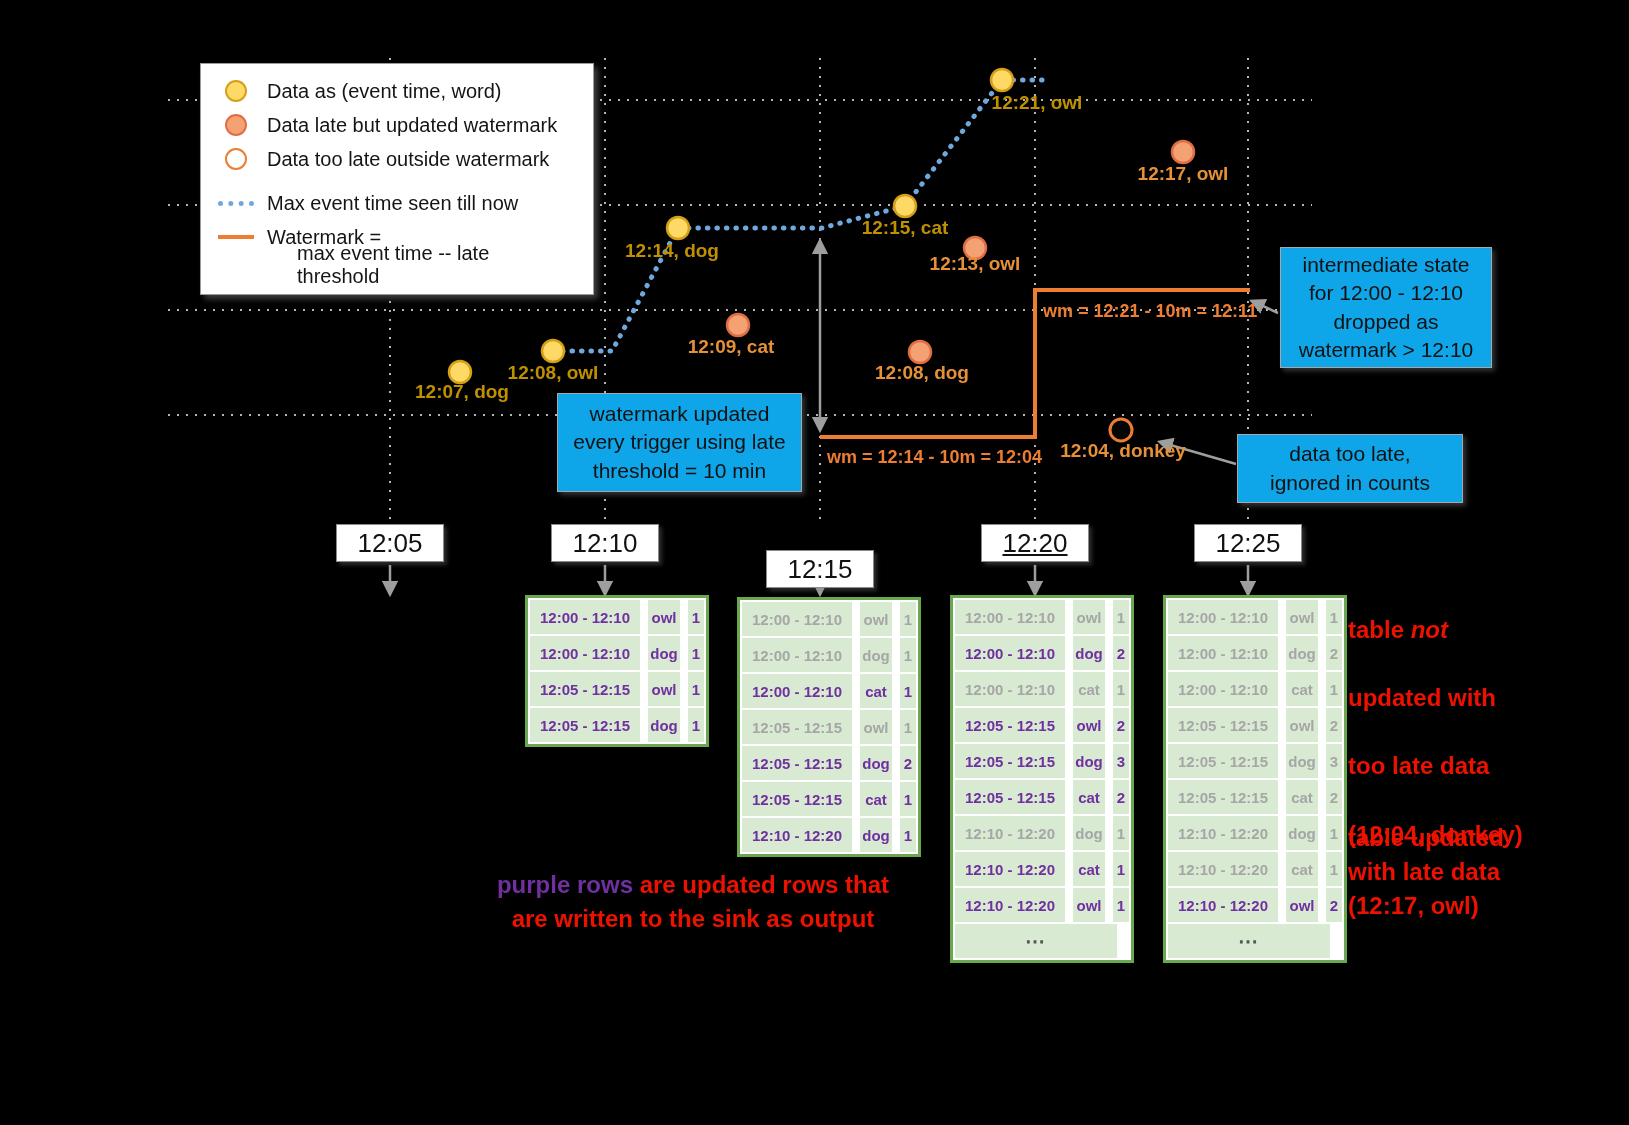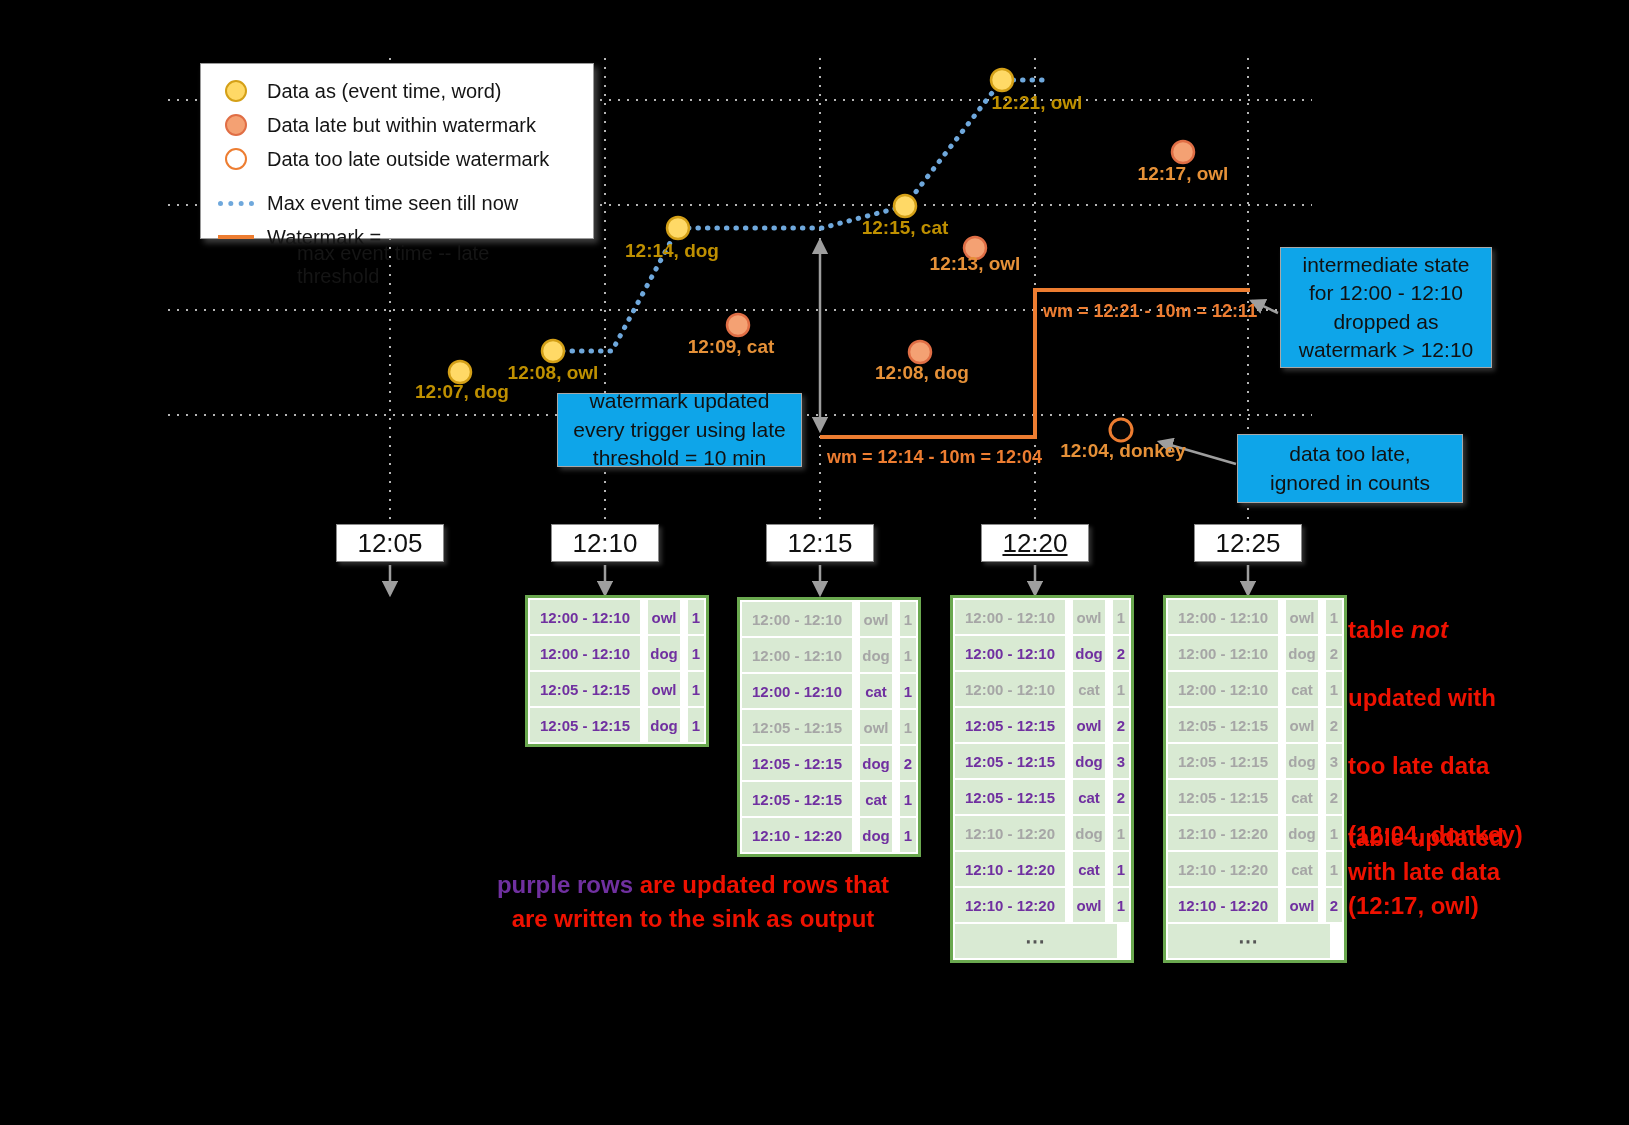--- a/index.html
+++ b/index.html
@@ -16,40 +16,40 @@
   .pt-ontime{fill:#ffd966;stroke:#d4a017;stroke-width:2.5}
   .pt-late{fill:#f4a173;stroke:#e06e45;stroke-width:2.5}
   .pt-toolate{fill:#050505;stroke:#ed7d31;stroke-width:3}
 
   
   .pt-label{position:absolute;transform:translateX(-50%);font-size:19px;font-weight:600;white-space:nowrap}
   .pt-label.ontime{color:#bf9000}
   .pt-label.late,.pt-label.toolate{color:#e69138}
 
   
-  #legend{position:absolute;left:200px;top:63px;width:394px;height:176px;background:#fff;
+  #legend{position:absolute;left:200px;top:63px;width:394px;height:232px;background:#fff;
           border:1px solid #9a9a9a;box-shadow:4px 4px 6px rgba(140,140,140,.45);
           padding:10px 16px;color:#151515}
   .lg-row{display:flex;align-items:center;gap:12px;height:34px;font-size:20px}
   .lg-row.gap{margin-top:10px}
   .sw{flex:0 0 38px;display:flex;justify-content:center;align-items:center}
   .dot{width:22px;height:22px;border-radius:50%}
   .dot.ontime{background:#ffd966;border:2.5px solid #d4a017}
   .dot.late{background:#f4a173;border:2.5px solid #e06e45}
   .dot.toolate{background:#fff;border:2.5px solid #ed7d31}
   .line-blue{width:36px;height:0;border-top:5px dotted #6fa8dc}
   .line-orange{width:36px;height:4px;background:#ed7d31}
   .lg-row.indent{height:26px;margin-top:-2px;padding-left:80px}
 
   
   .callout{position:absolute;background:#0ea5e9;border:1px solid #a8a8a8;
            box-shadow:3px 3px 5px rgba(130,130,130,.4);color:#111;font-size:21px;line-height:1.35;
            text-align:center;display:flex;align-items:center;justify-content:center;
            white-space:pre-line;padding:20px 8px}
-  #callout-watermark{left:557px;top:393px;width:245px;height:74px}
+  #callout-watermark{left:557px;top:393px;width:245px;height:99px}
   #callout-intermediate{left:1280px;top:247px;width:212px;height:121px}
   #callout-toolate{left:1237px;top:434px;width:226px;height:69px}
 
   
   .wm-label{position:absolute;color:#ed7d31;font-size:18px;font-weight:700;white-space:nowrap}
   #wm1{left:827px;top:447px}
   #wm2{left:1043px;top:301px}
 
   
   .timebox{position:absolute;width:108px;height:38px;background:#fff;border:1px solid #8a8a8a;
@@ -138,21 +138,21 @@
     <div class="lg-row">
       <span class="sw">
           <span class="dot ontime"></span>
         </span>
       <span>Data as (event time, word)</span>
     </div>
     <div class="lg-row">
       <span class="sw">
           <span class="dot late"></span>
         </span>
-      <span>Data late but within watermark</span>
+      <span>Data late but updated watermark</span>
     </div>
     <div class="lg-row">
       <span class="sw">
           <span class="dot toolate"></span>
         </span>
       <span>Data too late outside watermark</span>
     </div>
     <div class="lg-row gap">
       <span class="sw">
           <span class="line-blue"></span>
@@ -179,21 +179,21 @@
 watermark &gt; 12:10</div>
   <div class="callout" id="callout-toolate">data too late,
 ignored in counts</div>
 
   <div class="wm-label" id="wm1">wm = 12:14 - 10m = 12:04</div>
   <div class="wm-label" id="wm2">wm = 12:21 - 10m = 12:11</div>
 
   <div id="timeline-layer">
       <div class="timebox" style="left: 336px; top: 524px;">12:05</div>
       <div class="timebox" style="left: 551px; top: 524px;">12:10</div>
-      <div class="timebox" style="left: 766px; top: 524px;">12:15</div>
+      <div class="timebox" style="left: 766px; top: 550px;">12:15</div>
       <div class="timebox" style="left: 981px; top: 524px; text-decoration: underline;">12:20</div>
       <div class="timebox" style="left: 1194px; top: 524px;">12:25</div>
     </div>
   <div id="tables-layer">
       <div class="gtable" style="left: 525px; top: 595px;">
         <div class="gt-row row-updated">
           <div class="gt-cell cell-window">12:00 - 12:10</div>
           <div class="gt-cell cell-word">owl</div>
           <div class="gt-cell cell-count">1</div>
         </div>

